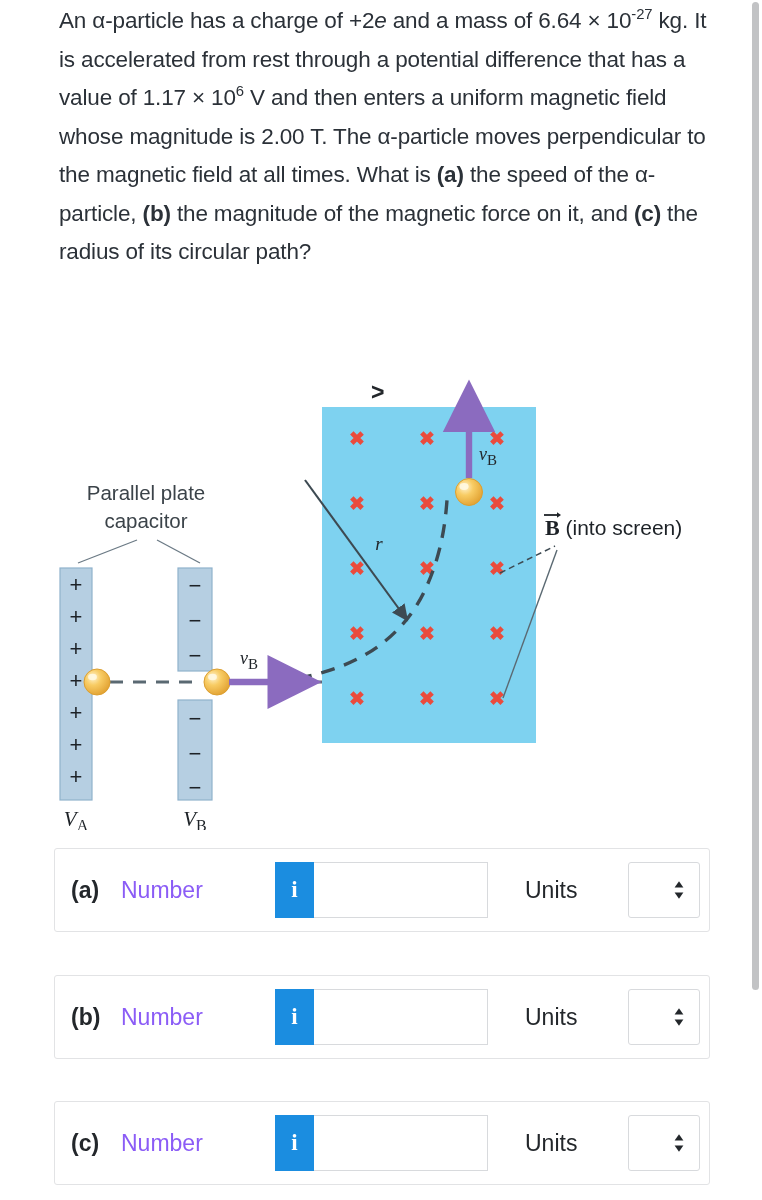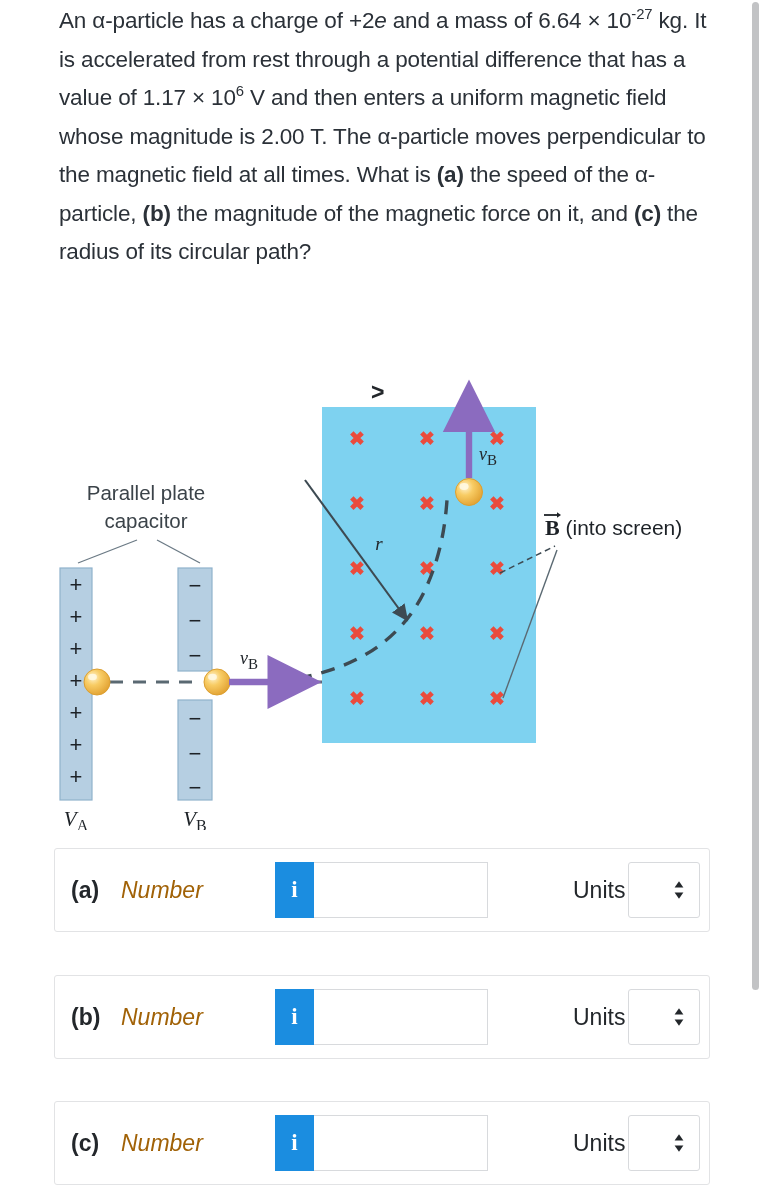--- a/index.html
+++ b/index.html
@@ -60,22 +60,21 @@
     transform: translateY(-50%);
     font-size: 23px;
     font-weight: bold;
     color: #23272b;
   }
   .row-number-label {
     position: absolute;
     left: 66px; top: 50%;
     transform: translateY(-50%);
     font-size: 23px;
-    color: #a16207;
-    font-style: italic;
+    color: #8b5cf6;
   }
   .info-btn {
     position: absolute;
     left: 220px; top: 50%;
     transform: translateY(-50%);
     width: 39px; height: 56px;
     background: #1b8de0;
     border: none;
     color: #ffffff;
     font-family: "Liberation Serif", serif;
@@ -98,21 +97,20 @@
     padding: 0 8px;
     outline: none;
     font-family: "Liberation Sans", sans-serif;
   }
   .units-label {
     position: absolute;
     left: 470px; top: 50%;
     transform: translateY(-50%);
     font-size: 23px;
     color: #23272b;
-    margin-left: 48px;
   }
   .units-select {
     position: absolute;
     left: 573px; top: 50%;
     transform: translateY(-50%);
     width: 72px; height: 56px;
     border: 1px solid #d8dadd;
     border-radius: 3px;
     background: #ffffff;
     cursor: pointer;

